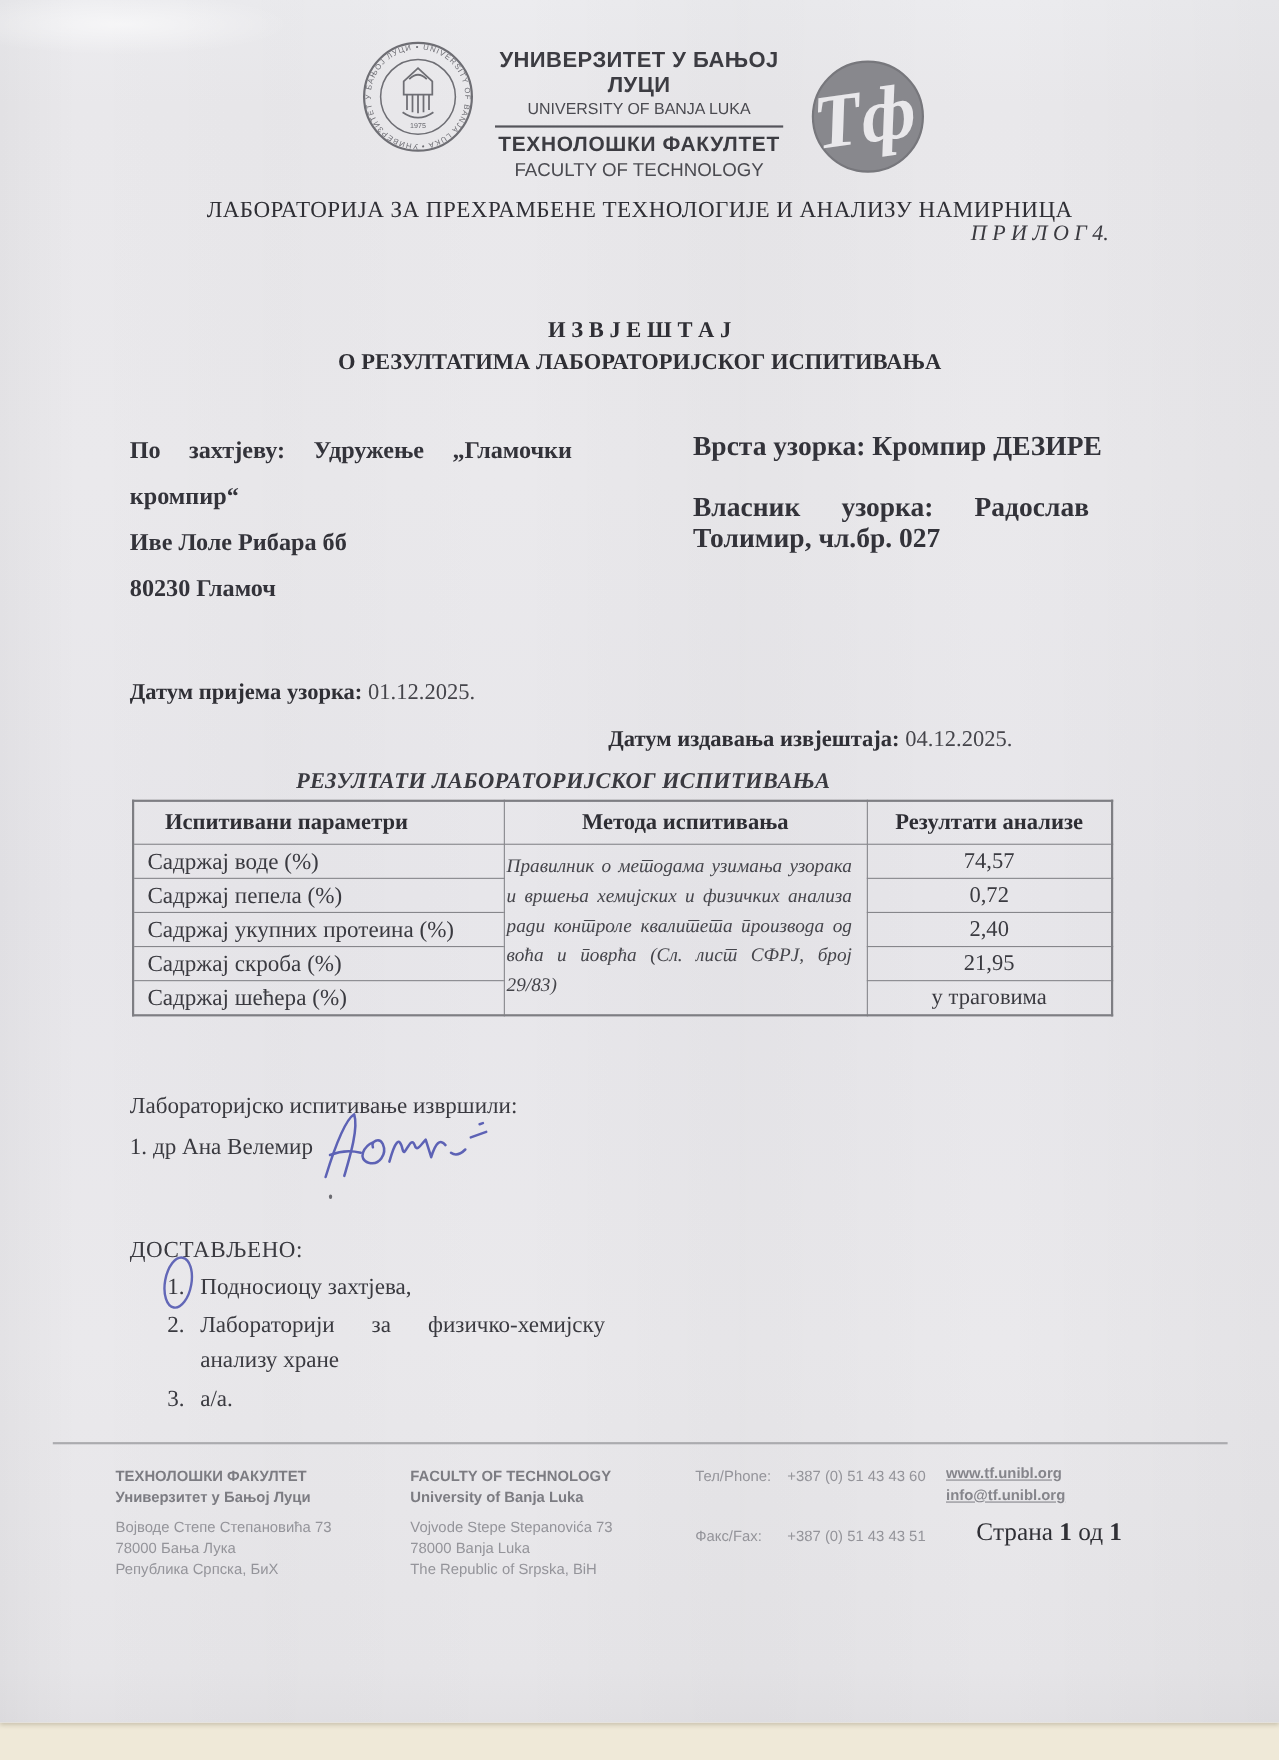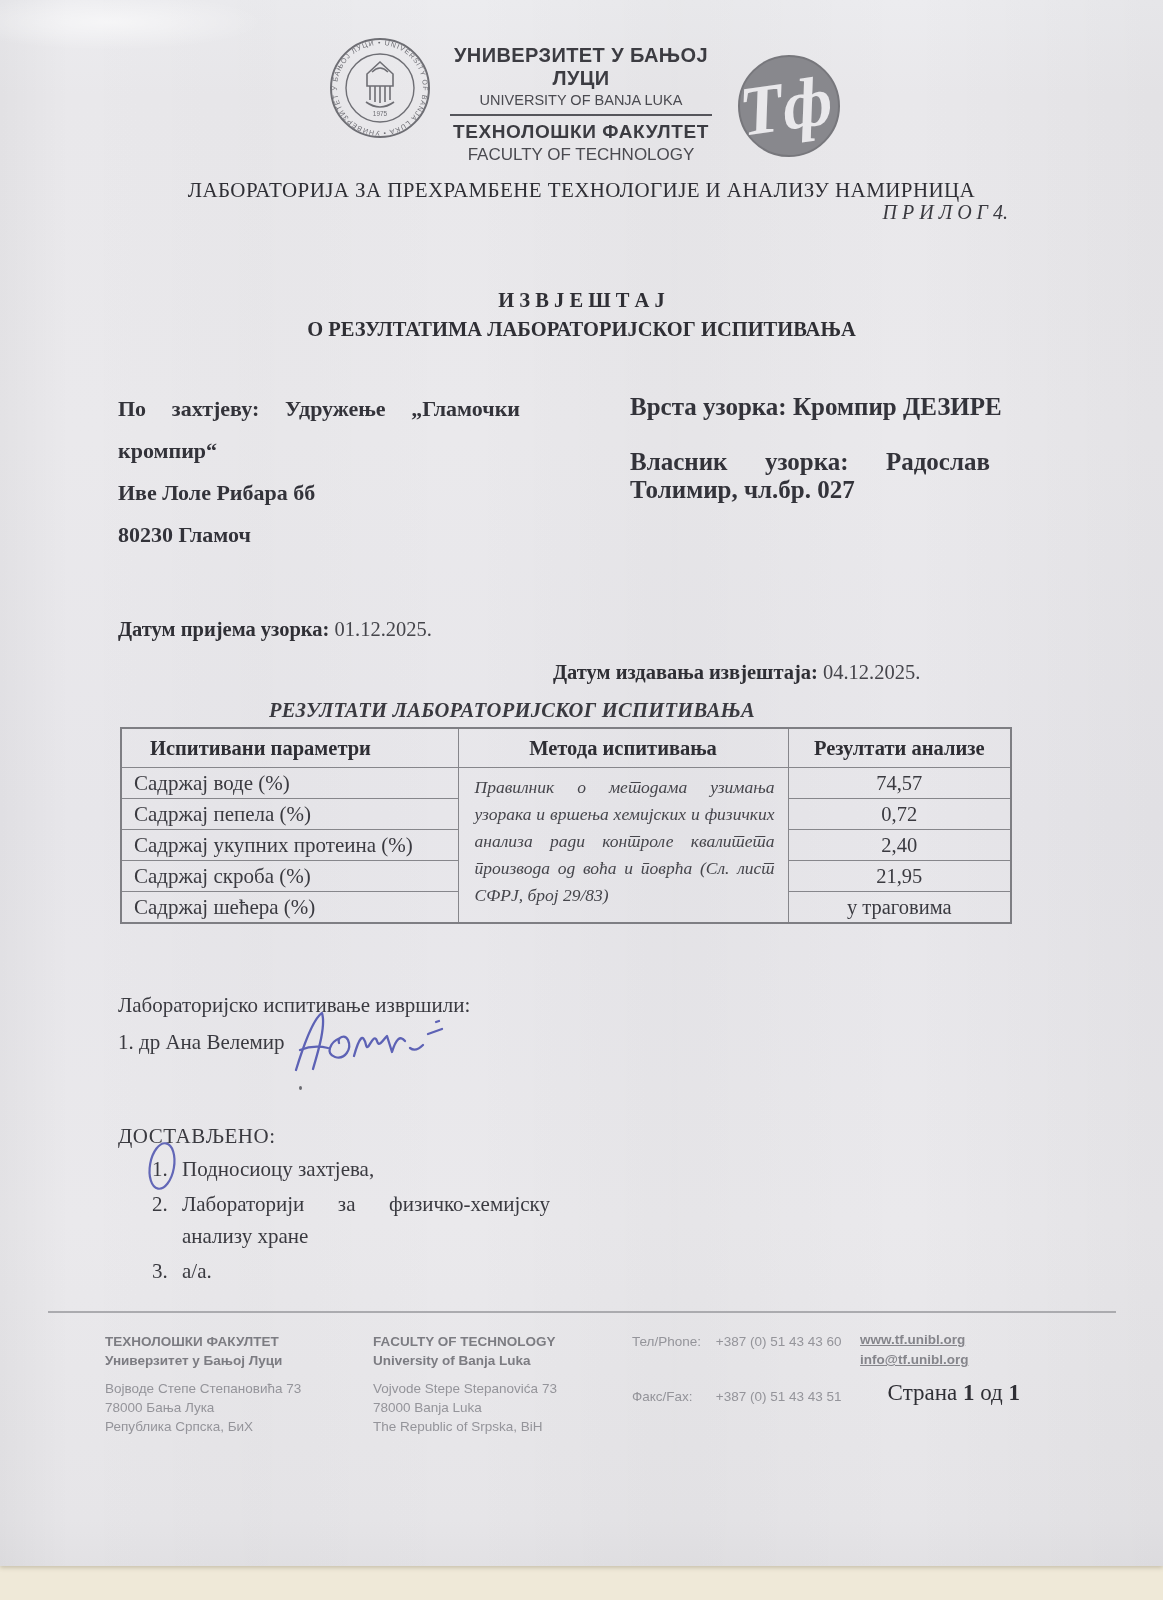--- a/index.html
+++ b/index.html
@@ -58,21 +58,21 @@
     position:absolute;left:120px;top:727px;width:890px;
     border-collapse:collapse;table-layout:fixed;
     font-size:21px;color:#3a3a40;
   }
   table.results th, table.results td{border:1.6px solid #86868b;}
   table.results{border:2.2px solid #7e7e83;}
   th.h-param{height:36px;text-align:left;padding-left:28px;font-size:20.5px;color:#2e2e34;}
   th.h-method, th.h-result{height:36px;text-align:center;font-size:20.5px;color:#2e2e34;}
   td.c-param{height:28px;padding-left:12px;font-size:21px;}
   td.c-method{
-    vertical-align:top;padding:6px 13px 0 16px;
+    vertical-align:top;padding:6px 13px 0 2px;
     font-style:italic;font-size:17.5px;line-height:27px;
     text-align:justify;color:#45454b;
   }
   td.c-result{height:28px;text-align:center;font-size:20.5px;}
 
   
   .performed{left:118px;top:993px;font-size:21px;color:#3a3a40;}
   .analyst{left:118px;top:1030px;font-size:21px;color:#3a3a40;}
   .signature{left:288px;top:1006px;}
   .speck{left:299px;top:1086px;width:3px;height:4px;background:#6a6a70;border-radius:50%;}

